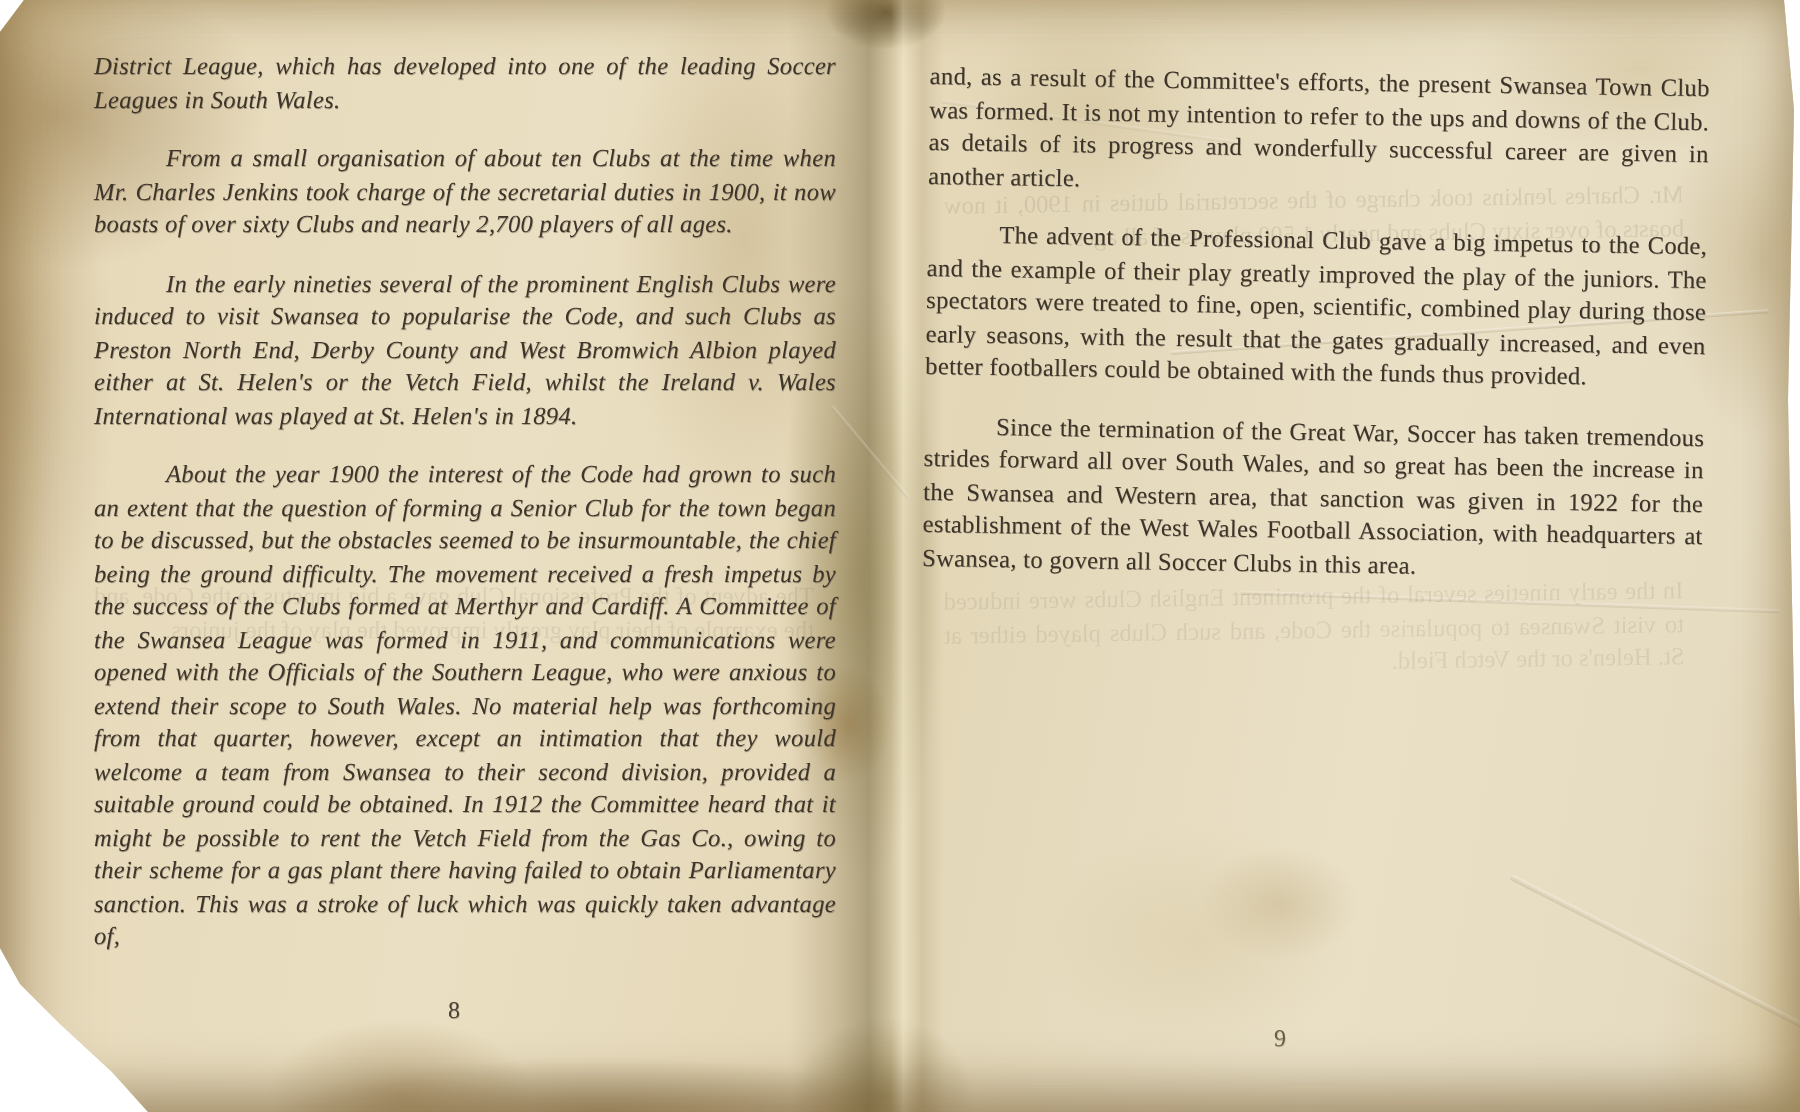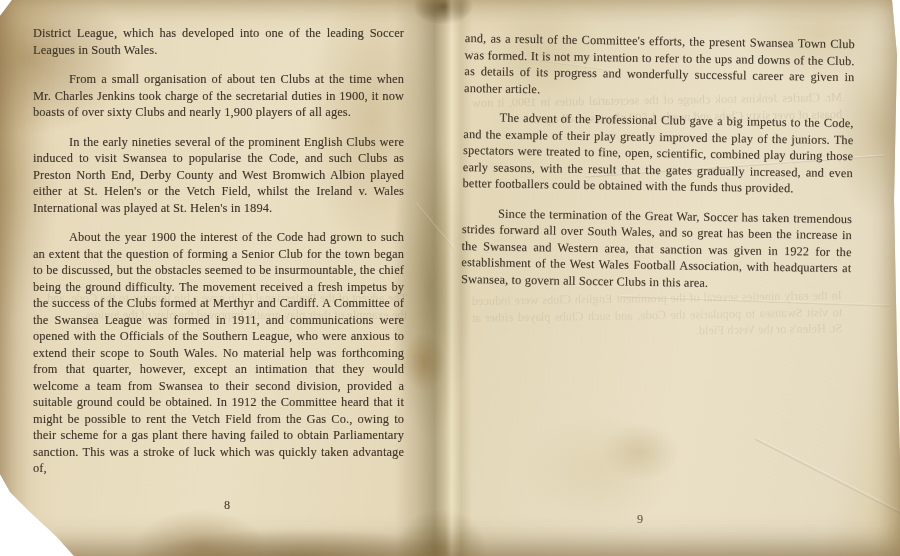--- a/index.html
+++ b/index.html
@@ -66,21 +66,21 @@
   
   .page{position:absolute;color:#3e352a;}
   .page p{
     margin:0 0 13px 0;
     font-size:12.3px;line-height:16.5px;
     text-align:justify;text-indent:36px;
     letter-spacing:0.15px;
     text-shadow:0.3px 0.3px 0 rgba(62,52,40,0.35);
   }
   .page p.no-indent{text-indent:0;}
-  #left-page{left:33px;top:25px;width:371px;}
+  #left-page{left:47px;top:25px;width:371px;font-style:italic;}
   #right-page{left:465px;top:30px;width:390px;transform:rotate(0.9deg);transform-origin:left top;}
   .page-number{
     position:absolute;font-size:12px;color:#4a4034;
     text-shadow:0.3px 0.3px 0 rgba(62,52,40,0.3);
   }
   #page-number-left{left:224px;top:498px;}
   #page-number-right{left:637px;top:512px;color:#6b5e46;}
   
   .ghost{
     position:absolute;pointer-events:none;color:#3a3322;opacity:0.09;
@@ -104,21 +104,21 @@
     <div class="crease c3"></div>
     <div class="crease c4"></div>
     <div class="crease c5"></div>
 
     <div class="ghost" id="ghost-left">The advent of the Professional Club gave a big impetus to the Code, and the example of their play greatly improved the play of the juniors.</div>
     <div class="ghost" id="ghost-right-top">Mr. Charles Jenkins took charge of the secretarial duties in 1900, it now boasts of over sixty Clubs and nearly 1,500 players of all ages.</div>
     <div class="ghost" id="ghost-right">In the early nineties several of the prominent English Clubs were induced to visit Swansea to popularise the Code, and such Clubs played either at St. Helen's or the Vetch Field.</div>
 
     <div class="page" id="left-page">
       <p class="no-indent">District League, which has developed into one of the leading Soccer Leagues in South Wales.</p>
-      <p>From a small organisation of about ten Clubs at the time when Mr. Charles Jenkins took charge of the secretarial duties in 1900, it now boasts of over sixty Clubs and nearly 1,900 players of all ages.</p>
+      <p>From a small organisation of about ten Clubs at the time when Mr. Charles Jenkins took charge of the secretarial duties in 1900, it now boasts of over sixty Clubs and nearly 2,700 players of all ages.</p>
       <p>In the early nineties several of the prominent English Clubs were induced to visit Swansea to popularise the Code, and such Clubs as Preston North End, Derby County and West Bromwich Albion played either at St. Helen's or the Vetch Field, whilst the Ireland v. Wales International was played at St. Helen's in 1894.</p>
       <p>About the year 1900 the interest of the Code had grown to such an extent that the question of forming a Senior Club for the town began to be discussed, but the obstacles seemed to be insurmountable, the chief being the ground difficulty.  The movement received a fresh impetus by the success of the Clubs formed at Merthyr and Cardiff.  A Committee of the Swansea League was formed in 1911, and communications were opened with the Officials of the Southern League, who were anxious to extend their scope to South Wales. No material help was forthcoming from that quarter, however, except an intimation that they would welcome a team from Swansea to their second division, provided a suitable ground could be obtained.  In 1912 the Committee heard that it might be possible to rent the Vetch Field from the Gas Co., owing to their scheme for a gas plant there having failed to obtain Parliamentary sanction. This was a stroke of luck which was quickly taken advantage of,</p>
     </div>
 
     <div class="page" id="right-page">
       <p class="no-indent">and, as a result of the Committee's efforts, the present Swansea Town Club was formed.   It is not my intention to refer to the ups and downs of the Club. as details of its progress and wonderfully successful career are given in another article.</p>
       <p>The advent of the Professional Club gave a big impetus to the Code, and the example of their play greatly improved the play of the juniors.  The spectators were treated to fine, open, scientific, combined play during those early seasons, with the result that the gates gradually increased, and even better footballers could be obtained with the funds thus provided.</p>
       <p>Since the termination of the Great War, Soccer has taken tremendous strides forward all over South Wales, and so great has been the increase in the Swansea and Western area, that sanction was given in 1922 for the establishment of the West Wales Football Association, with headquarters at Swansea, to govern all Soccer Clubs in this area.</p>
     </div>
 

